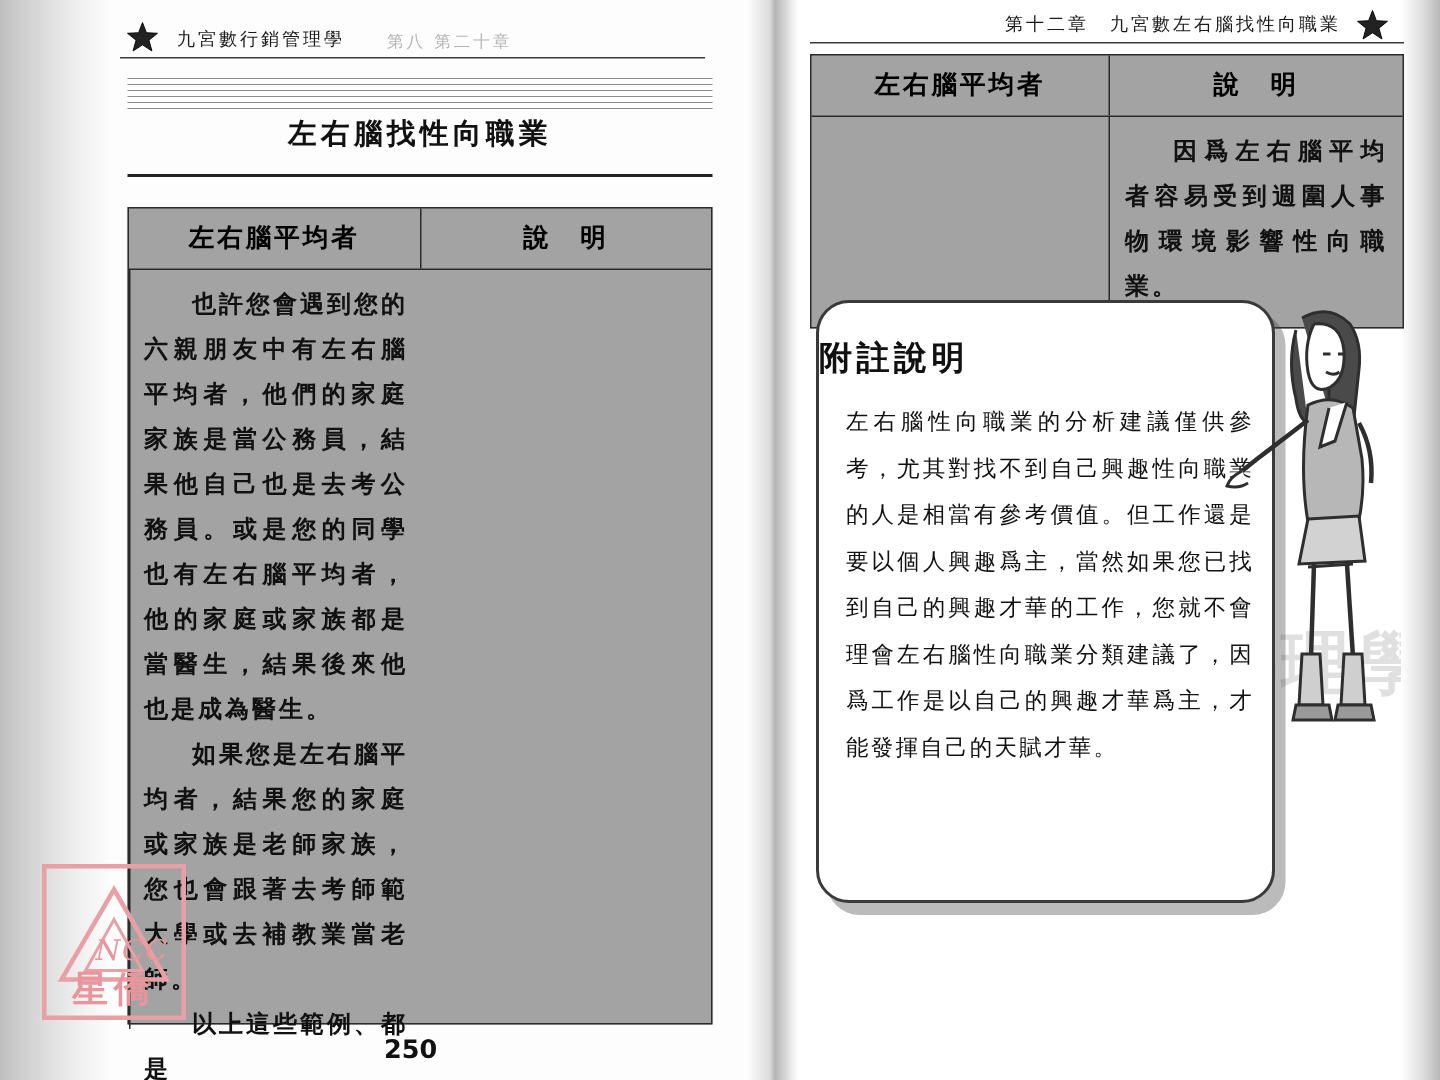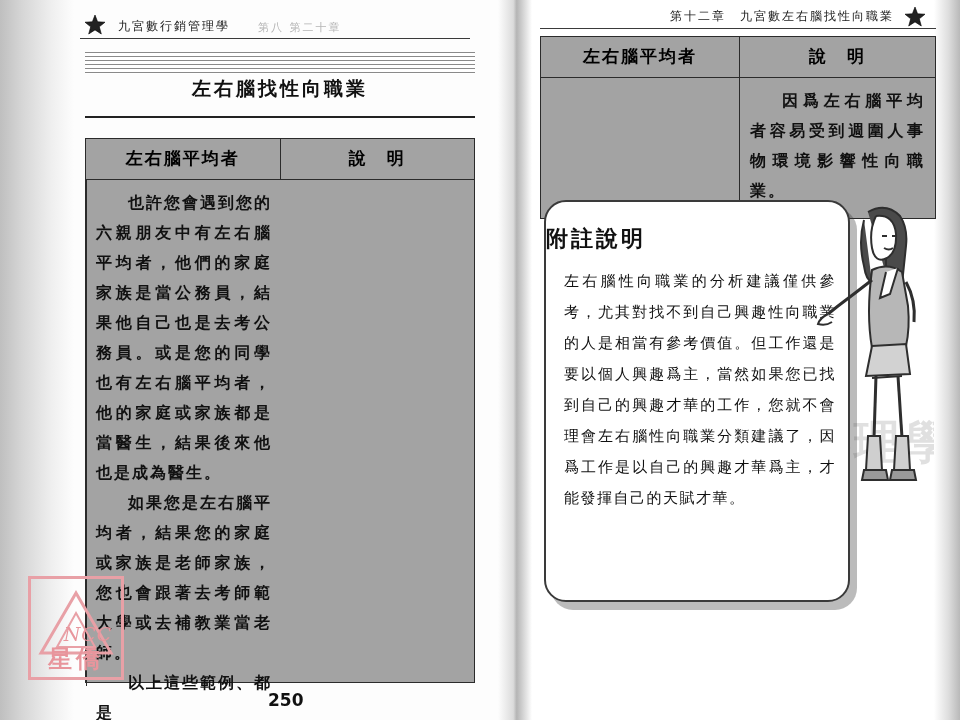--- a/index.html
+++ b/index.html
@@ -138,21 +138,21 @@
   }
   .notebox-body {
     margin:12px 12px 0 18px; font-size:15px; line-height:31px; letter-spacing:1.5px;
     color:#111; text-align: justify;
   }
 
   
   .folio {
     position:absolute; font-size:17px; font-weight:bold; color:#111; z-index:4;
   }
-  .folio-left { left:268px; top:690px;text-align:right; }
+  .folio-left { left:256px; top:690px;text-align:right; }
   .folio-right { left:212px; top:700px;margin-top:20px; }
 
   
   .stamp {
     position:absolute; left:28px; top:576px; width:96px; height:104px;
     border:3px solid #e8a0a6; z-index:8; background:rgba(255,255,255,0.0);
   }
   .stamp svg { position:absolute; left:0; top:0; }
   .stamp .ncc {
     position:absolute; left:12px; top:44px; width:100%; text-align:center;

